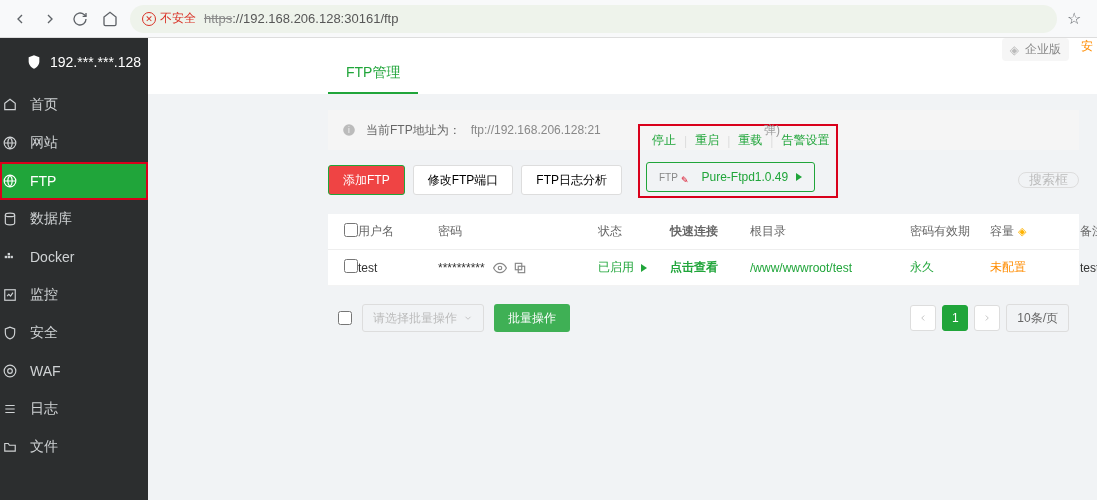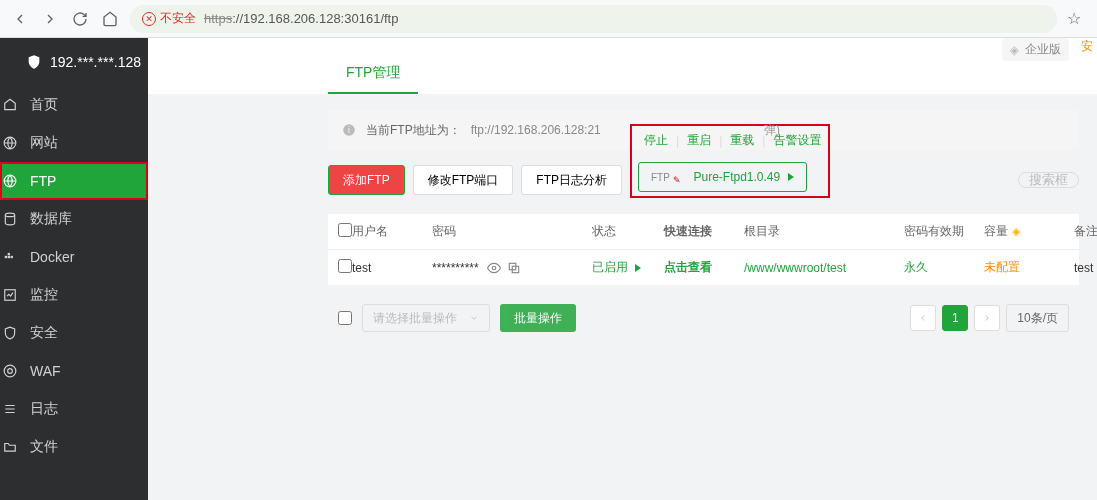--- a/index.html
+++ b/index.html
@@ -36,55 +36,55 @@
     .edition-pill { margin-left: auto; margin-right: 12px; display: flex; align-items: center; gap: 6px; background: #f6f6f6; border-radius: 4px; padding: 3px 8px; font-size: 12px; color: #888; }
     .safety-txt { color: #ff8c00; font-size: 12px; margin-right: 4px; }
 
     .content { padding: 16px 18px 0 180px; }
     .url-row { background: #f5f5f5; padding: 8px 14px; display: flex; align-items: center; gap: 10px; font-size: 12px; color: #666; height: 40px; }
 
     .toolbar { margin-top: 12px; display: flex; align-items: center; gap: 8px; }
     .btn { height: 30px; padding: 0 14px; border: 1px solid #ddd; background: #fff; border-radius: 3px; cursor: pointer; font-size: 12px; display: inline-flex; align-items: center; }
     .btn-primary { background: #ef4444; border-color: #20a53a; color: #fff; }
 
-    .highlight-group { border: 2px solid #d9001b; padding: 4px 12px; display: flex; align-items: center; gap: 12px; height: 74px; margin-top: -38px; position: relative; }
+    .highlight-group { border: 2px solid #d9001b; padding: 4px 12px; display: flex; align-items: center; gap: 12px; margin-left: 8px; height: 74px; margin-top: -38px; position: relative; }
     .action-row { display: flex; align-items: center; gap: 8px; font-size: 12px; }
     .action-link { color: #20a53a; cursor: pointer; font-size: 12px; }
     .sep { color: #ddd; }
     .version-btn { border: 1px solid #20a53a; color: #20a53a; border-radius: 3px; height: 30px; padding: 0 12px; display: inline-flex; align-items: center; gap: 8px; cursor: pointer; font-size: 12px; position: absolute; left: 6px; bottom: 4px; }
     .ftp-mini { color: #888; font-size: 10px; }
     .play-tri { width: 0; height: 0; border-left: 6px solid #20a53a; border-top: 4px solid transparent; border-bottom: 4px solid transparent; }
 
     .outside-txt { font-size: 12px; color: #999; margin-left: 0; }
 
     .search-box { margin-left: auto; border: 1px solid #ddd; height: 16px; padding: 0 10px; display: flex; align-items: center; color: #bbb; min-width: 56px; border-radius: 11px; }
 
     
     .table { margin-top: 16px; background: #fff; }
-    .thead, .trow { display: flex; align-items: center; height: 36px; padding: 0 10px; font-size: 12px; }
+    .thead, .trow { display: flex; align-items: center; height: 36px; padding: 0 16px; font-size: 12px; }
     .thead { background: #fff; border-bottom: 1px solid #eee; color: #666; }
     .trow { border-bottom: 1px solid #f3f3f3; }
     .cb { width: 26px; }
     .cb input { width: 14px; height: 14px; }
     .c-user { flex: 0 0 80px; }
     .c-pass { flex: 0 0 160px; display: flex; align-items: center; gap: 8px; }
     .c-status { flex: 0 0 72px; color: #20a53a; }
     .c-quick { flex: 0 0 80px; font-weight: bold; }
     .c-root { flex: 0 0 160px; }
     .c-expire { flex: 0 0 80px; }
     .c-cap { flex: 0 0 90px; display: flex; align-items: center; gap: 4px; }
     .c-note { flex: 0 0 60px; }
     .green { color: #20a53a; }
     .orange { color: #ff8c00; }
     .cell-link { color: #20a53a; cursor: pointer; }
     .eye-copy { display: inline-flex; gap: 6px; color: #888; }
     .diamond { color: #ffb300; font-size: 11px; }
 
     .footer-row { display: flex; align-items: center; gap: 10px; margin-top: 18px; padding: 0 10px; }
-    .sel-like { border: 1px solid #ddd; height: 28px; padding: 0 10px; border-radius: 3px; display: inline-flex; align-items: center; color: #bbb; gap: 12px; font-size: 12px; }
+    .sel-like { border: 1px solid #ddd; height: 28px; padding: 0 10px; border-radius: 3px; display: inline-flex; align-items: center; color: #bbb; gap: 6px; font-size: 12px; }
     .btn-light-primary { background: #20a53a; color: #fff; border: none; height: 28px; padding: 0 14px; border-radius: 3px; cursor: pointer; font-size: 12px; opacity: 0.85; }
     .pager { margin-left: auto; display: flex; align-items: center; gap: 6px; }
     .pg-btn { width: 26px; height: 26px; border: 1px solid #ddd; border-radius: 3px; display: flex; align-items: center; justify-content: center; color: #bbb; cursor: pointer; font-size: 12px; background: #fff; }
     .pg-btn.active { background: #20a53a; color: #fff; border-color: #20a53a; }
 
     svg { display: block; }
   </style>
 </head>
 <body>
 

